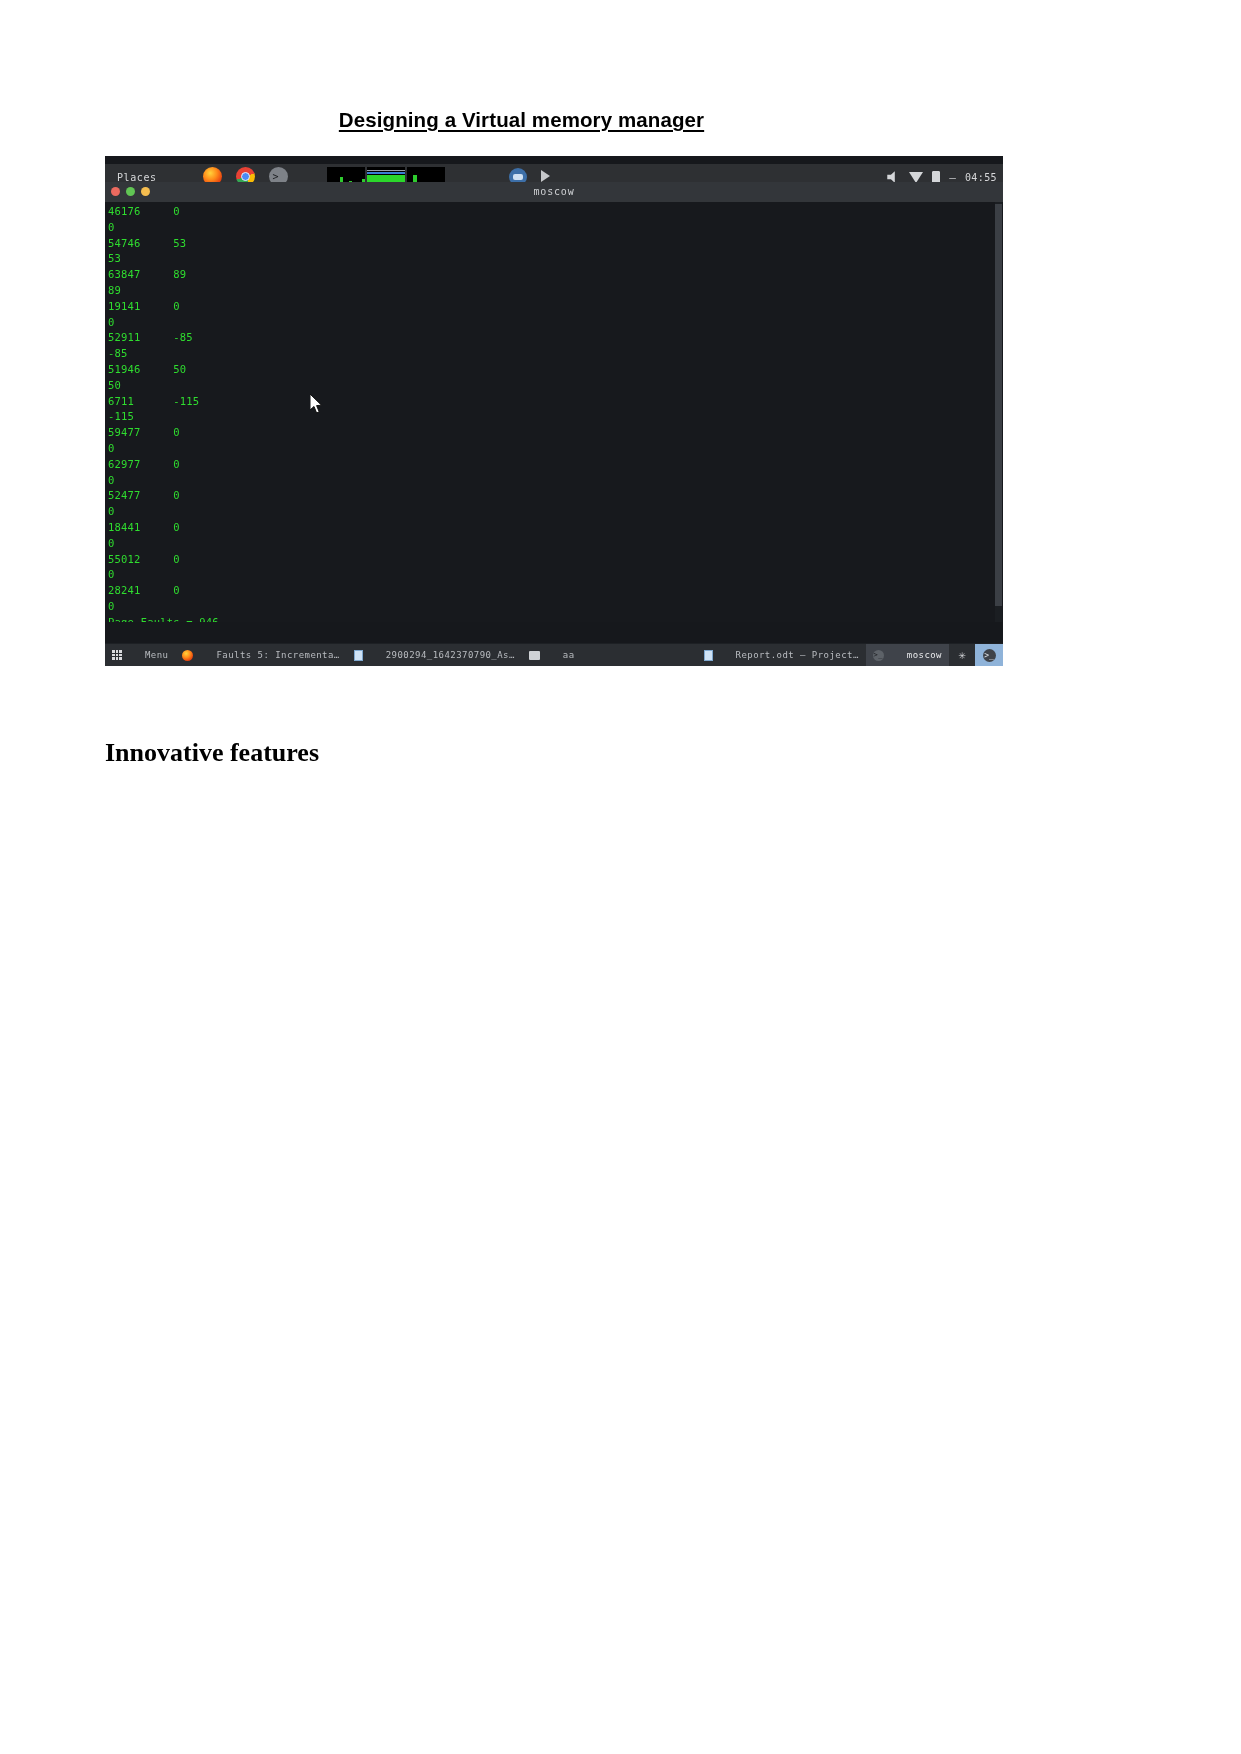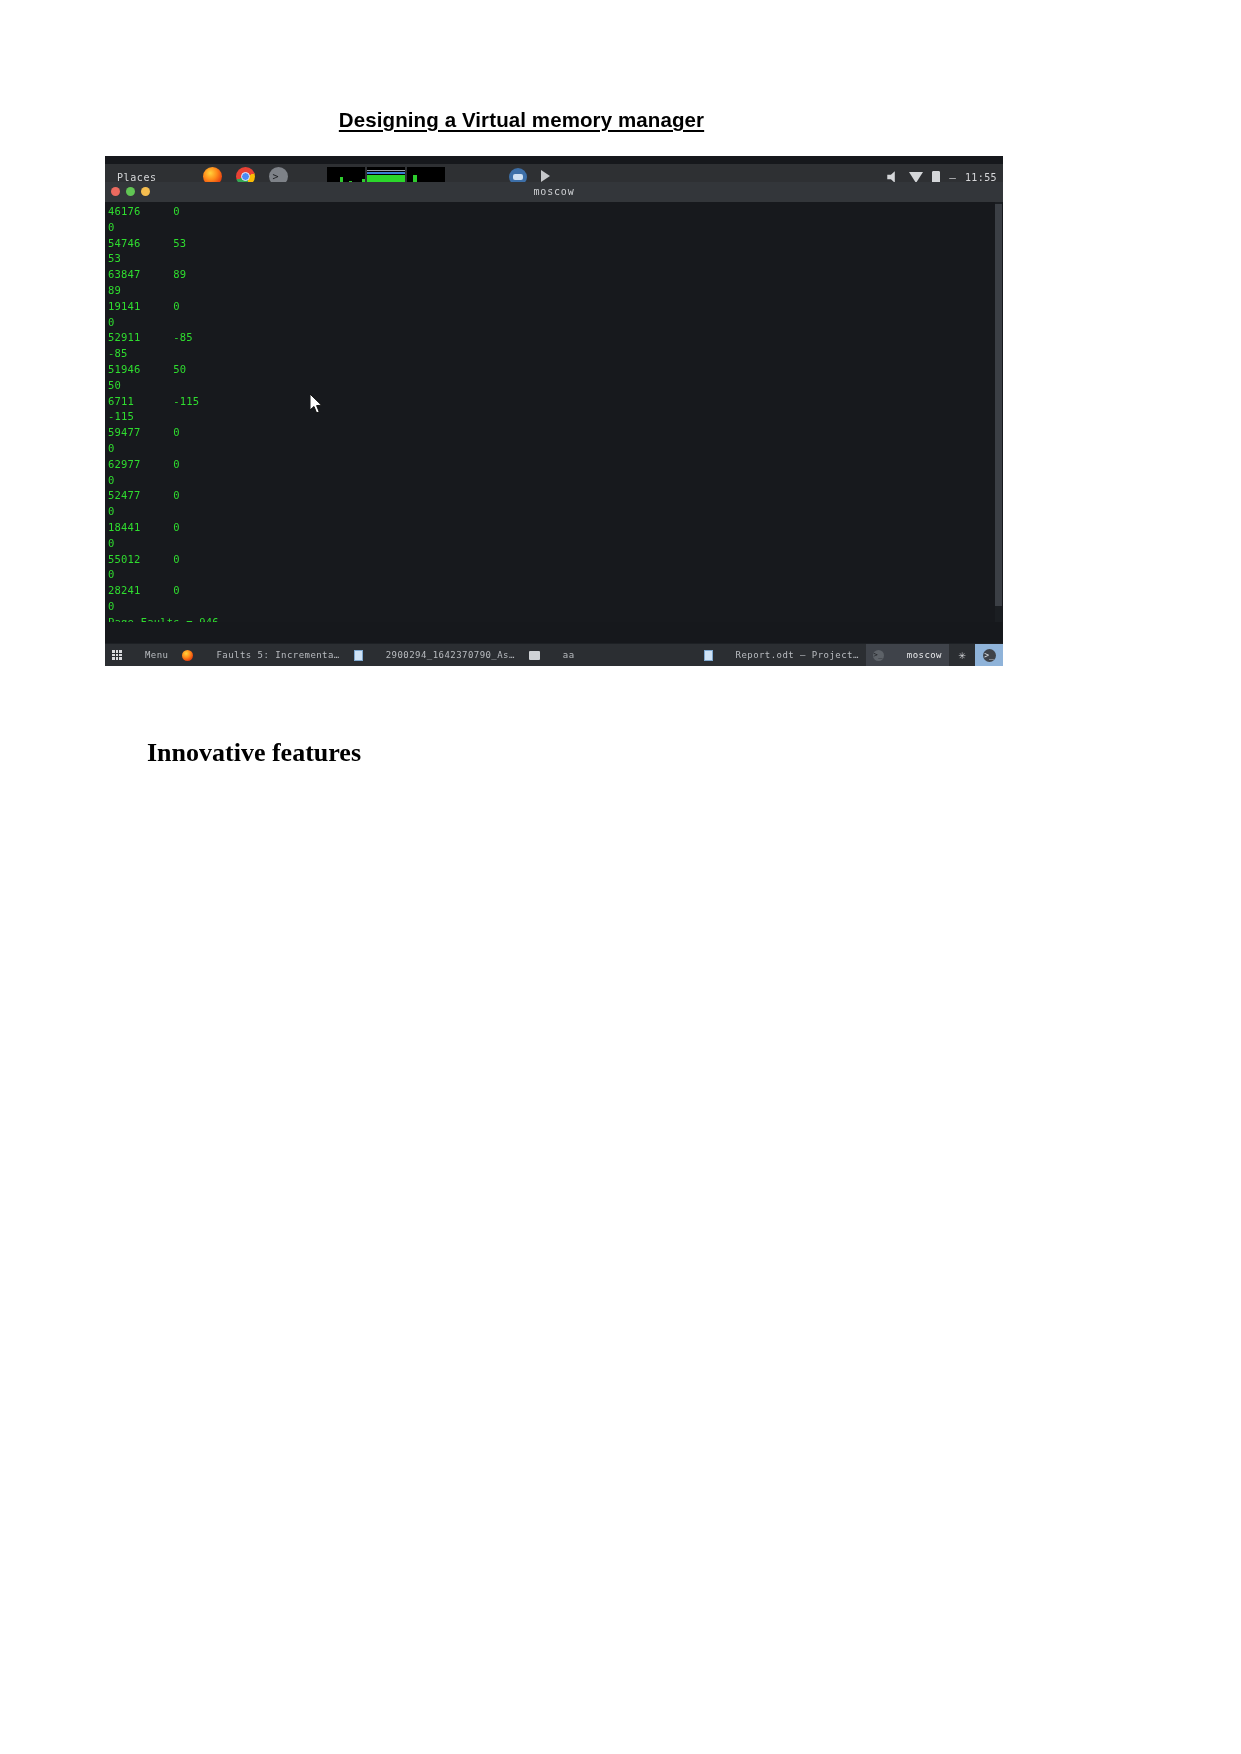--- a/index.html
+++ b/index.html
@@ -459,21 +459,20 @@
 
   
   .section-heading {
     position: absolute;
     left: 105px;
     top: 738px;
     font-family: "Liberation Serif", serif;
     font-weight: bold;
     font-size: 26px;
     color: #000;
-    margin-left: 42px;
   }
   .body-text {
     position: absolute;
     left: 105px;
     top: 783px;
     width: 880px;
     font-family: "Liberation Serif", serif;
     font-size: 19.5px;
     line-height: 38px;
     color: #000;
@@ -541,21 +540,21 @@
       </div>
 
       <span class="chat-icon"></span>
       <span class="play-icon"></span>
 
       <div class="tray">
         <span class="ticon volume"></span>
         <span class="ticon wifi"></span>
         <span class="ticon battery"></span>
         <span class="dash">—</span>
-        <span class="clock">11:55</span>
+        <span class="clock">04:55</span>
       </div>
     </div>
 
     <div class="titlebar">
       <div class="lights">
         <i class="l-close"></i>
         <i class="l-min"></i>
         <i class="l-max"></i>
       </div>
       <div class="win-title">moscow</div>

